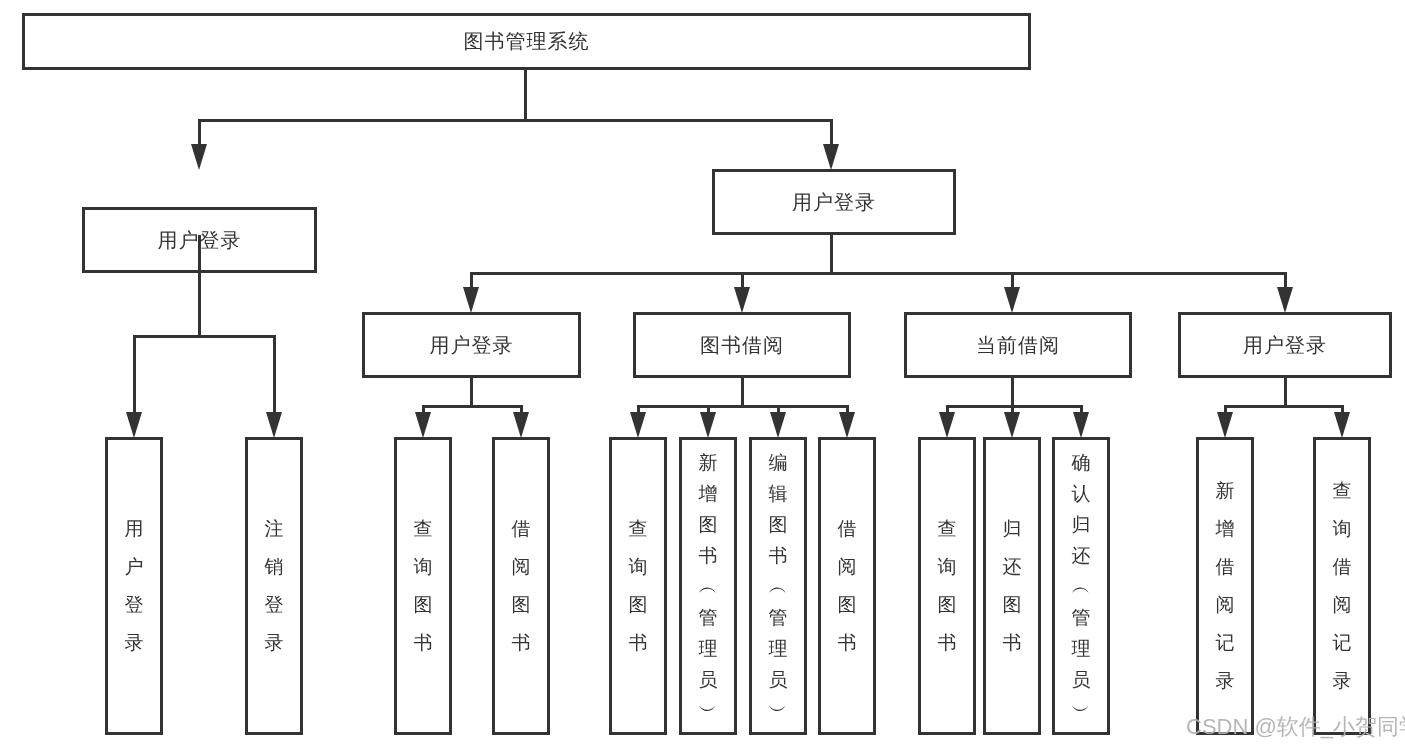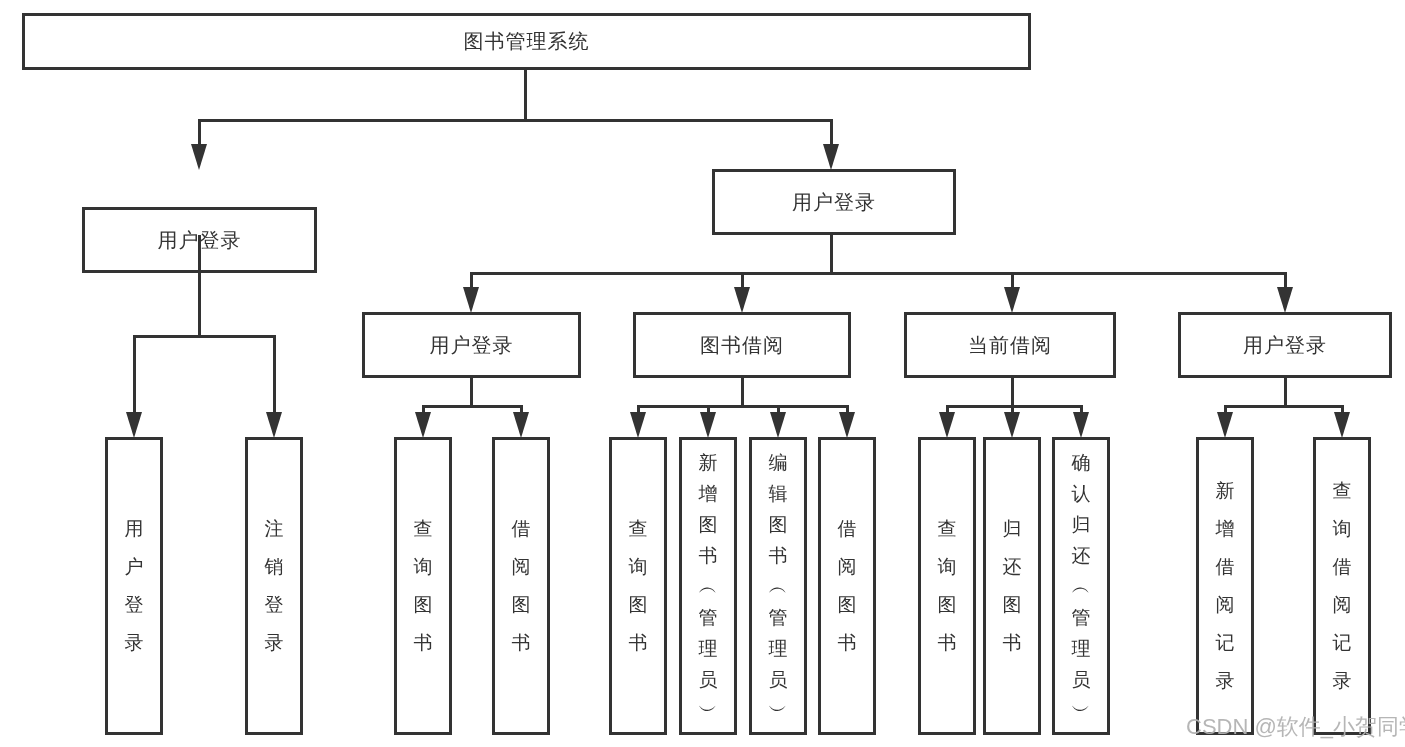--- a/index.html
+++ b/index.html
@@ -37,21 +37,21 @@
   <div class="node" style="left:22px;top:13px;width:1009px;height:57px;">图书管理系统</div>
 
   <div class="node" style="left:82px;top:169px;width:235px;height:66px;margin-top:38px;">用户登录</div>
 
   <div class="node" style="left:712px;top:169px;width:244px;height:66px;">用户登录</div>
 
   <div class="node" style="left:362px;top:312px;width:219px;height:66px;">用户登录</div>
 
   <div class="node" style="left:633px;top:312px;width:218px;height:66px;">图书借阅</div>
 
-  <div class="node" style="left:904px;top:312px;width:212px;height:66px;">当前借阅</div>
+  <div class="node" style="left:904px;top:312px;width:228px;height:66px;">当前借阅</div>
 
   <div class="node" style="left:1178px;top:312px;width:214px;height:66px;">用户登录</div>
 
   <div class="node leaf" style="left: 105px; top: 437px; width: 58px; height: 298px; --lh: 38px;">
       <span>用</span>
       <span>户</span>
       <span>登</span>
       <span>录</span>
     </div>
 

